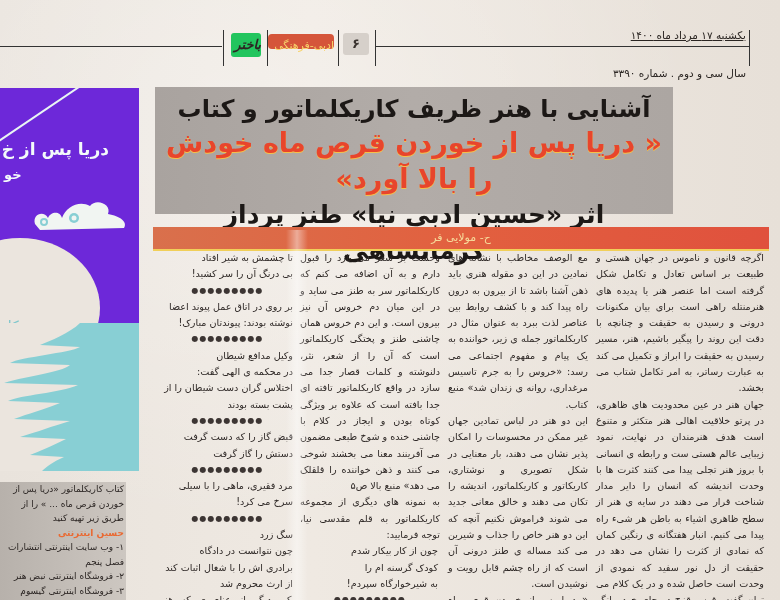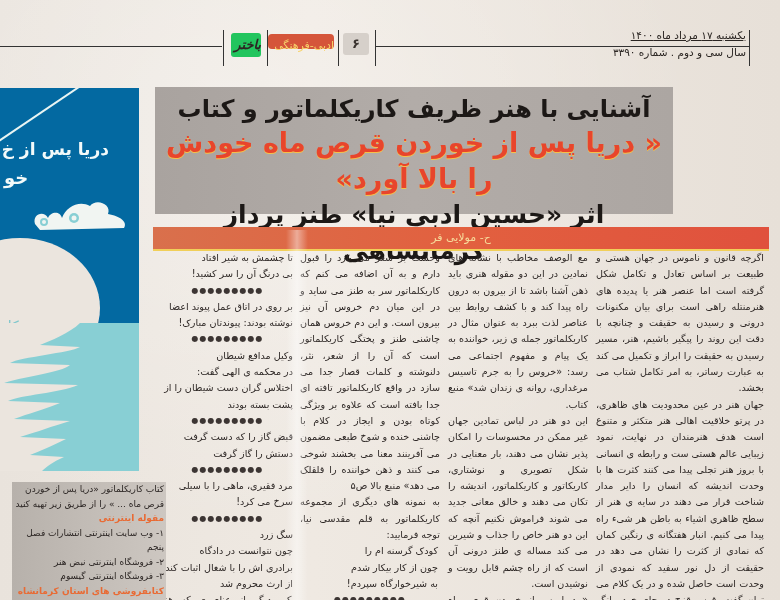--- a/index.html
+++ b/index.html
@@ -14,21 +14,21 @@
     background:
       radial-gradient(ellipse at 30% 20%, rgba(255,255,255,0.35), rgba(255,255,255,0) 60%),
       linear-gradient(90deg, #e9e3dc 0%, #efe9e2 40%, #e7e0d8 100%);
   }
   
   .masthead-date {
     position:absolute; right:28px; top:28px; width:200px;
     direction:rtl; text-align:right; font-size:10.5px; line-height:14px;
   }
   .masthead-date .line1 { padding-right:6px;text-decoration:underline; }
-  .masthead-date .line2 { padding-right:6px; padding-top:3px; }
+  .masthead-date .line2 { padding-right:6px; padding-top:3px;margin-top:21px; }
   .masthead-rule {
     position:absolute; left:0; right:31px; top:46px; height:1px; background:#333;
   }
   .masthead-vert {
     position:absolute; right:30px; top:30px; width:1px; height:36px; background:#333;
   }
   .masthead-vert2 {
     position:absolute; left:375px; top:30px; width:1px; height:36px; background:#333;
   }
   .masthead-vert3 {
@@ -91,46 +91,46 @@
   .col1 { left:596px; width:168px; }
   .col2 { left:448px; width:140px; }
   .col3 { left:300px; width:140px; }
   .col4 { left:160px; width:135px; }
   .col .verse { text-align:right; padding-right:2px; }
   .col .stars { text-align:center; letter-spacing:1px; color:#3c3533; font-size:8px; }
 
   
   .promo {
     position:absolute; left:0; top:88px; width:139px; height:383px;
-    background:#0369a1; overflow:hidden;
+    background:#6d28d9; overflow:hidden;
   }
   .promo-diag {
     position:absolute; left:-10px; top:58px; width:170px; height:2px; background:#e9f5f3;
     transform:rotate(-34deg); transform-origin:left;
   }
   .promo-title {
     position:absolute; right:30px; top:46px; direction:rtl; color:#f3fafa;
     font-size:17px; font-weight:bold; line-height:30px; white-space:nowrap;
   }
   .promo-title2 {
     position:absolute; left:4px; top:79px; direction:rtl; color:#f3fafa;
-    font-size:18px; font-weight:bold;
+    font-size:13px; font-weight:bold;
   }
   .cloud { position:absolute; left:30px; top:104px; }
   .moon {
     position:absolute; left:-60px; top:150px; width:160px; height:140px;
     background:#ebe5de; border-radius:50%;
   }
   .promo-caption {
     position:absolute; left:1px; top:218px; color:#7fc7cc; font-size:14px; direction:rtl;margin-top:12px;
   }
   .drip { position:absolute; left:0; top:235px; }
 
   .promo-text {
-    position:absolute; left:12px; top:482px; width:154px; direction:rtl;
+    position:absolute; left:0; top:482px; width:126px; direction:rtl;
     font-size:9px; line-height:14.5px; color:#2c2624; text-align:right;
     background:linear-gradient(90deg,#b7b1ab,#cdc7c1);
     height:118px; padding-right:2px; box-sizing:border-box;
   }
   .promo-text .hdr { color:#e96a33; font-weight:bold; }
   .crease {
     position:absolute; left:286px; top:230px; width:22px; height:370px;
     background:linear-gradient(90deg, rgba(255,255,255,0) 0%, rgba(255,255,255,0.45) 50%, rgba(255,255,255,0) 100%);
     pointer-events:none;
   }
@@ -172,22 +172,22 @@
 <div class="col col2">
   <p>مع الوصف مخاطب با نشانه های نمادین در این دو مقوله هنری باید ذهن آشنا باشد تا از بیرون به درون راه پیدا کند و با کشف روابط بین عناصر لذت ببرد به عنوان مثال در کاریکلماتور جمله ی زیر، خواننده به یک پیام و مفهوم اجتماعی می رسد: «خروس را به جرم تاسیس مرغداری، روانه ی زندان شد» منبع کتاب.</p>
   <p>این دو هنر در لباس تمادین جهان غیر ممکن در محسوسات را امکان پذیر نشان می دهند، بار معنایی در شکل تصویری و نوشتاری، کاریکاتور و کاریکلماتور، اندیشه را تکان می دهند و خالق معانی جدید می شوند فراموش نکنیم آنچه که این دو هنر خاص را جذاب و شیرین می کند مساله ی طنز درونی آن است که از راه چشم قابل رویت و نوشیدن است.</p>
   <p>« دریا پس از خوردن قرص ماه خودش را بالا آورد» نوشته ی « حسین مقدسی نیا» ص ۱۲</p>
 
 </div>
 
 <div class="col col3">
   <p>وحست بر شعر می یازد را قبول دارم و به آن اضافه می کنم که کاریکلماتور سر به طنز می ساید و در این میان دم خروس آن نیز بیرون است. و این دم خروس همان چاشنی طنز و پختگی کاریکلماتور است که آن را از شعر، نثر، دلنوشته و کلمات قصار جدا می سازد در واقع کاریکلماتور تافته ای جدا بافته است که علاوه بر ویژگی کوتاه بودن و ایجاز در کلام با چاشنی خنده و شوخ طبعی مضمون می آفرینند معنا می بخشند شوخی می کنند و ذهن خواننده را قلقلک می دهد» منبع بالا ص۵</p>
   <p>به نمونه های دیگری از مجموعه کاریکلماتور به قلم مقدسی نیا، توجه فرمایید:</p>
+  <p class="verse">چون از کار بیکار شدم</p>
   <p class="verse">کودک گرسنه ام را</p>
-  <p class="verse">چون از کار بیکار شدم</p>
   <p class="verse">به شیرخوارگاه سپردم!</p>
   <p class="stars">●●●●●●●●●</p>
 
 </div>
 
 <div class="col col4">
   <p class="verse">تا چشمش به شیر افتاد</p>
   <p class="verse">بی درنگ آن را سر کشید!</p>
   <p class="stars">●●●●●●●●●</p>
   <p class="verse">بر روی در اتاق عمل پیوند اعضا</p>
@@ -225,19 +225,19 @@
   <div class="moon"></div>
   <div class="promo-caption">مجموعه کار</div>
   <svg class="drip" width="139" height="150" viewBox="0 0 139 150">
     <rect x="0" y="0" width="139" height="150" fill="#ebe5de"></rect>
     <path d="M139 0 L80 0 C70 10,50 18,40 22 L80 24 C70 30,20 34,10 40 L70 42 C60 50,30 52,4 60 L78 62 C60 70,20 72,8 78 L60 80 C40 88,30 90,14 96 L70 98 C50 104,40 108,20 114 L66 116 C50 124,40 128,30 132 L64 134 C50 140,44 146,40 150 L139 150 Z" fill="#88cfd4"></path>
   </svg>
 </div>
 
 <div class="promo-text">
   <div>کتاب کاریکلماتور «دریا پس از خوردن قرص ماه ... » را از طریق زیر تهیه کنید</div>
-  <div class="hdr">مقوله اینترنتی</div>
+  <div class="hdr">حسین اینترنتی</div>
   <div>۱- وب سایت اینترنتی انتشارات فصل پنجم</div>
   <div>۲- فروشگاه اینترنتی نبض هنر</div>
   <div>۳- فروشگاه اینترنتی گیسوم</div>
   <div class="hdr">کتابفروشی های استان کرمانشاه</div>
 
 </div>
 
 </body></html>

